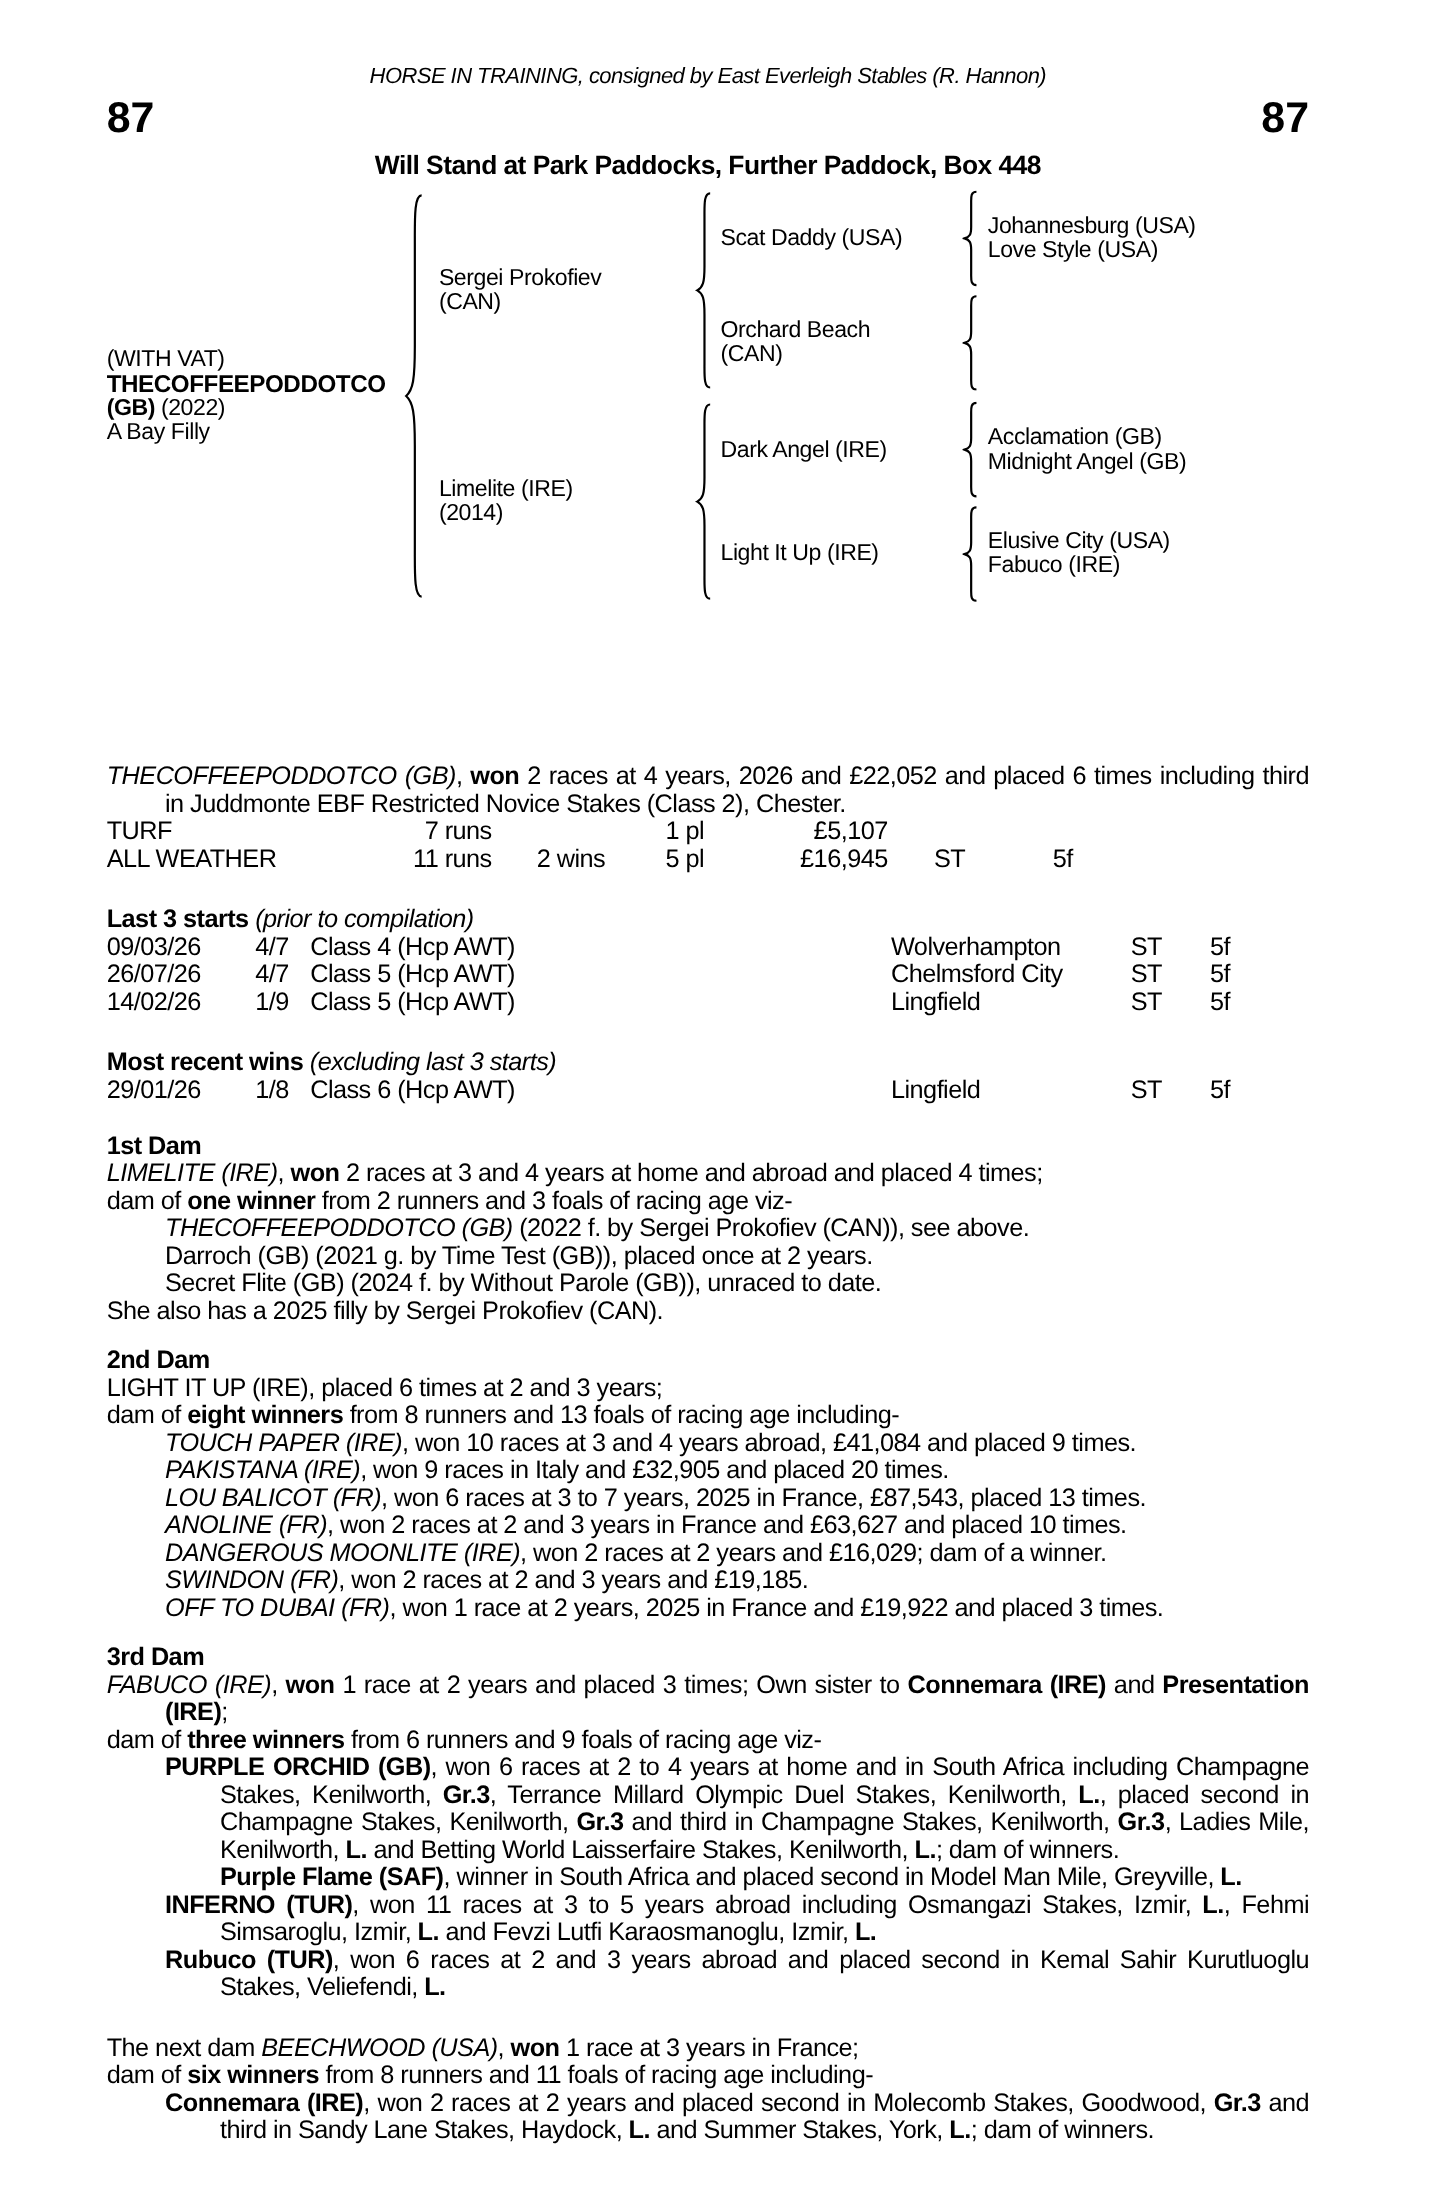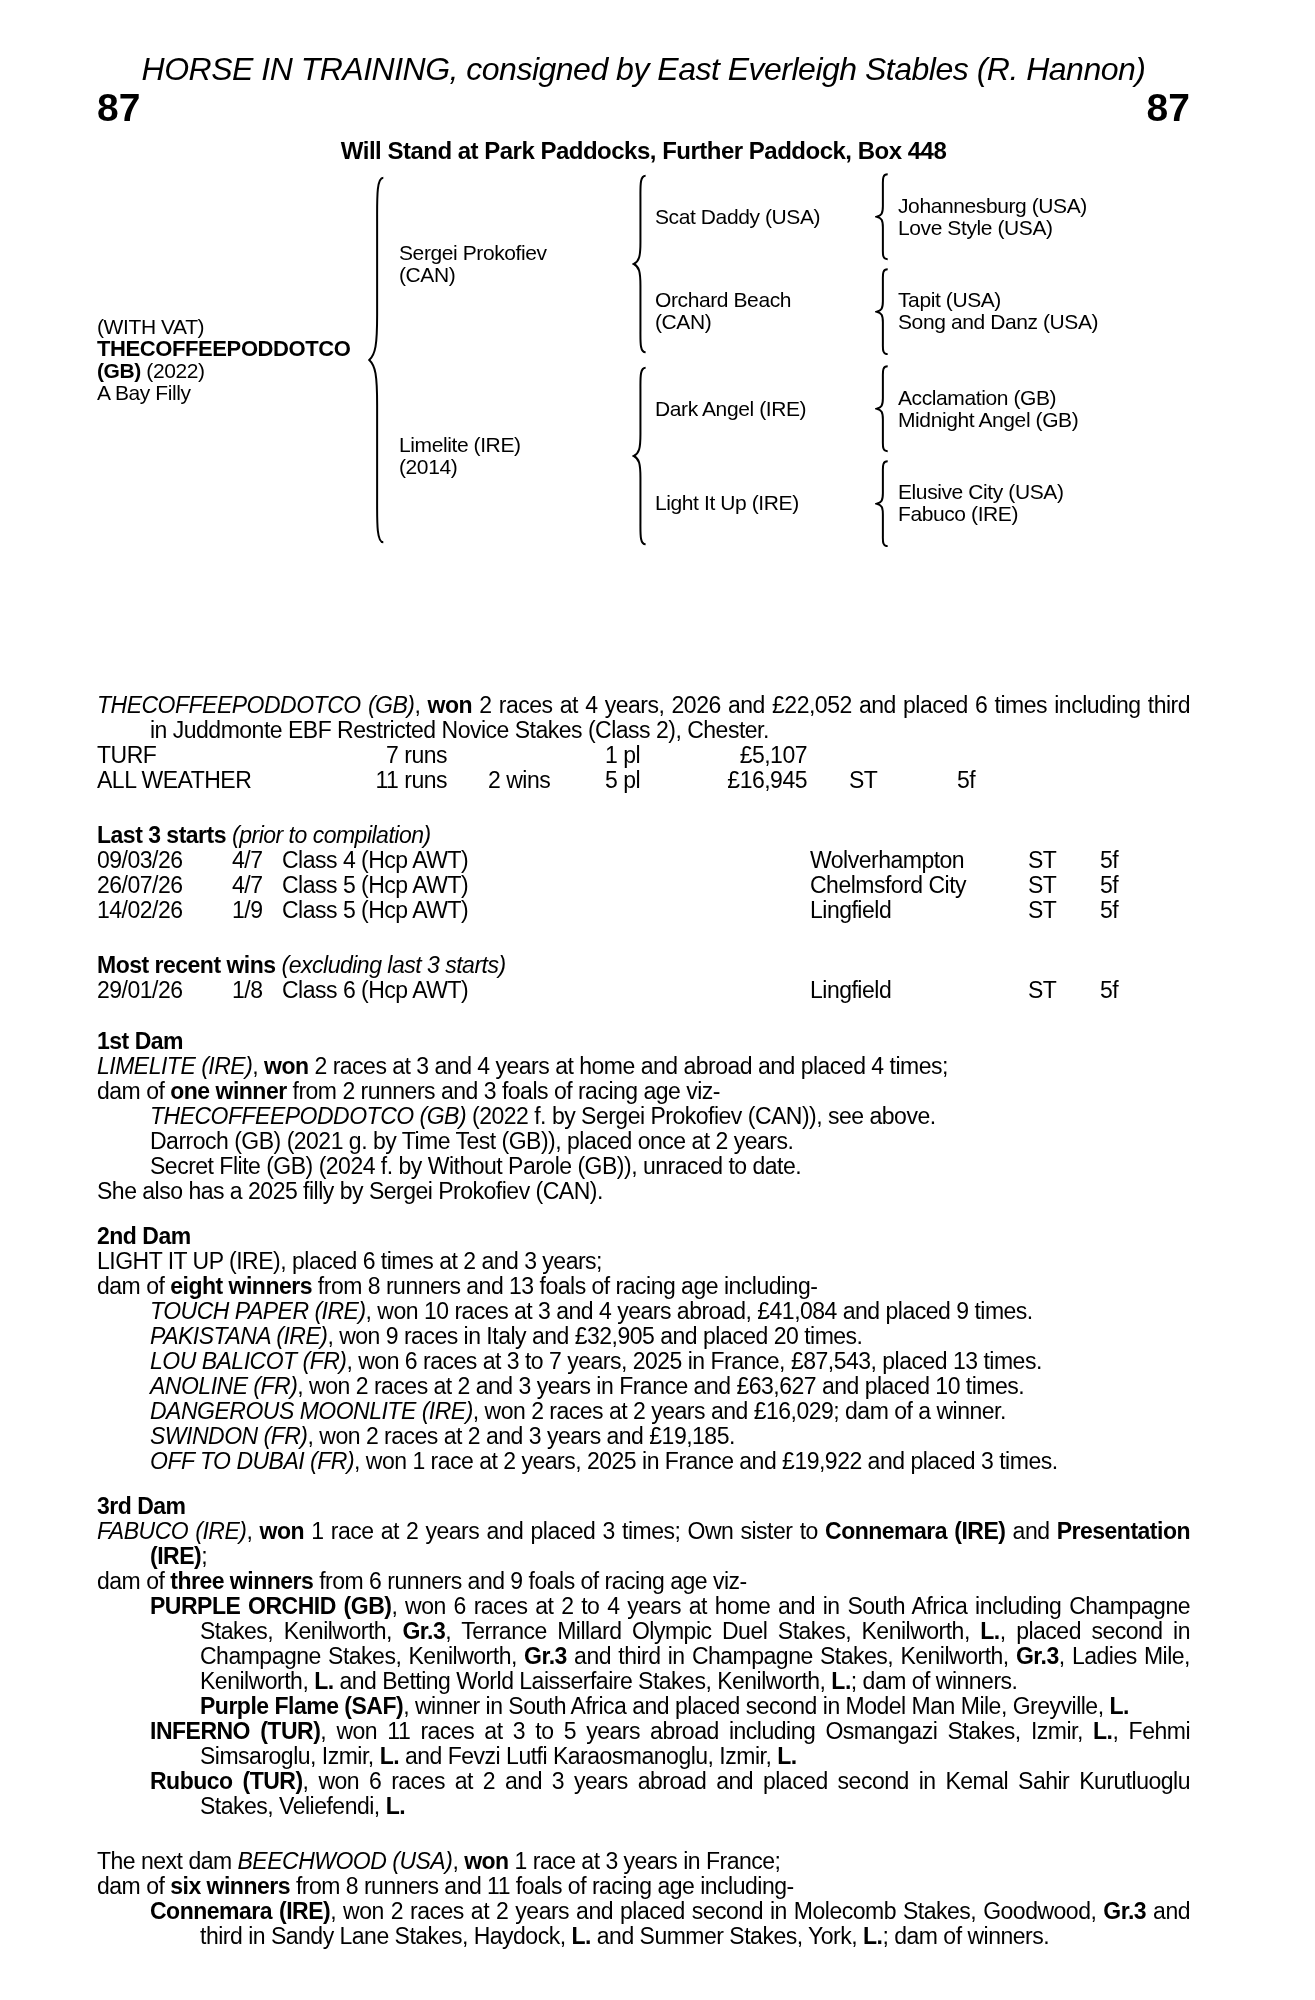--- a/index.html
+++ b/index.html
@@ -6,21 +6,21 @@
   body{
     width:1315px;height:2000px;overflow:hidden;position:relative;
     color:#000;
     font-family:"Liberation Sans","DejaVu Sans",sans-serif;
     font-size:23px;line-height:25px;letter-spacing:-0.5px;
   }
   .content{padding:56px 125px 0 97px;}
   .s-b{font-weight:bold;}
   .s-i{font-style:italic;}
 
-  .title{text-align:center;font-style:italic;font-size:32px;line-height:26px;}
+  .title{text-align:center;font-style:italic;font-size:20px;line-height:26px;}
   .lotrow{display:flex;justify-content:space-between;align-items:flex-start;
           font-weight:bold;font-size:39px;line-height:44px;letter-spacing:0;margin-top:4px;}
   .stand{font-weight:bold;font-size:24px;line-height:26px;margin-top:8px;text-align:center;}
 
   
   .pedigree{display:flex;align-items:center;margin-top:8px;
             font-size:21px;line-height:22px;letter-spacing:-0.4px;}
   .ped-subject{width:333px;}
   .ped-subject .nm{font-weight:bold;font-size:22px;}
   .ped-g1col{display:flex;flex-direction:column;gap:8px;}
@@ -112,24 +112,20 @@
               <div>Love Style (USA)</div>
             </div>
           </div>
           <div class="ped-sub">
             <div class="ped-cell2">
                 <div class="ped-name">Orchard Beach (CAN)</div>
               </div>
             <svg class="brace b3" viewBox="0 0 16 100" preserveAspectRatio="none">
                 <path d="M14.5 1.5 C8.5 1.5 9 7 9 13 L9 38 C9 46 7.5 48.5 2 50 C7.5 51.5 9 54 9 62 L9 87 C9 93 8.5 98.5 14.5 98.5" fill="none" stroke="#000" stroke-width="2" vector-effect="non-scaling-stroke"></path>
               </svg>
-            <div class="ped-g3col">
-              <div>Tapit (USA)</div>
-              <div>Song and Danz (USA)</div>
-            </div>
           </div>
         </div>
       </div>
 
       <div class="ped-group">
         <div class="ped-cell1">
             <div class="ped-name">Limelite (IRE) (2014)</div>
           </div>
         <svg class="brace b2" viewBox="0 0 16 100" preserveAspectRatio="none">
             <path d="M14.5 1.5 C8.5 1.5 9 7 9 13 L9 38 C9 46 7.5 48.5 2 50 C7.5 51.5 9 54 9 62 L9 87 C9 93 8.5 98.5 14.5 98.5" fill="none" stroke="#000" stroke-width="2" vector-effect="non-scaling-stroke"></path>

